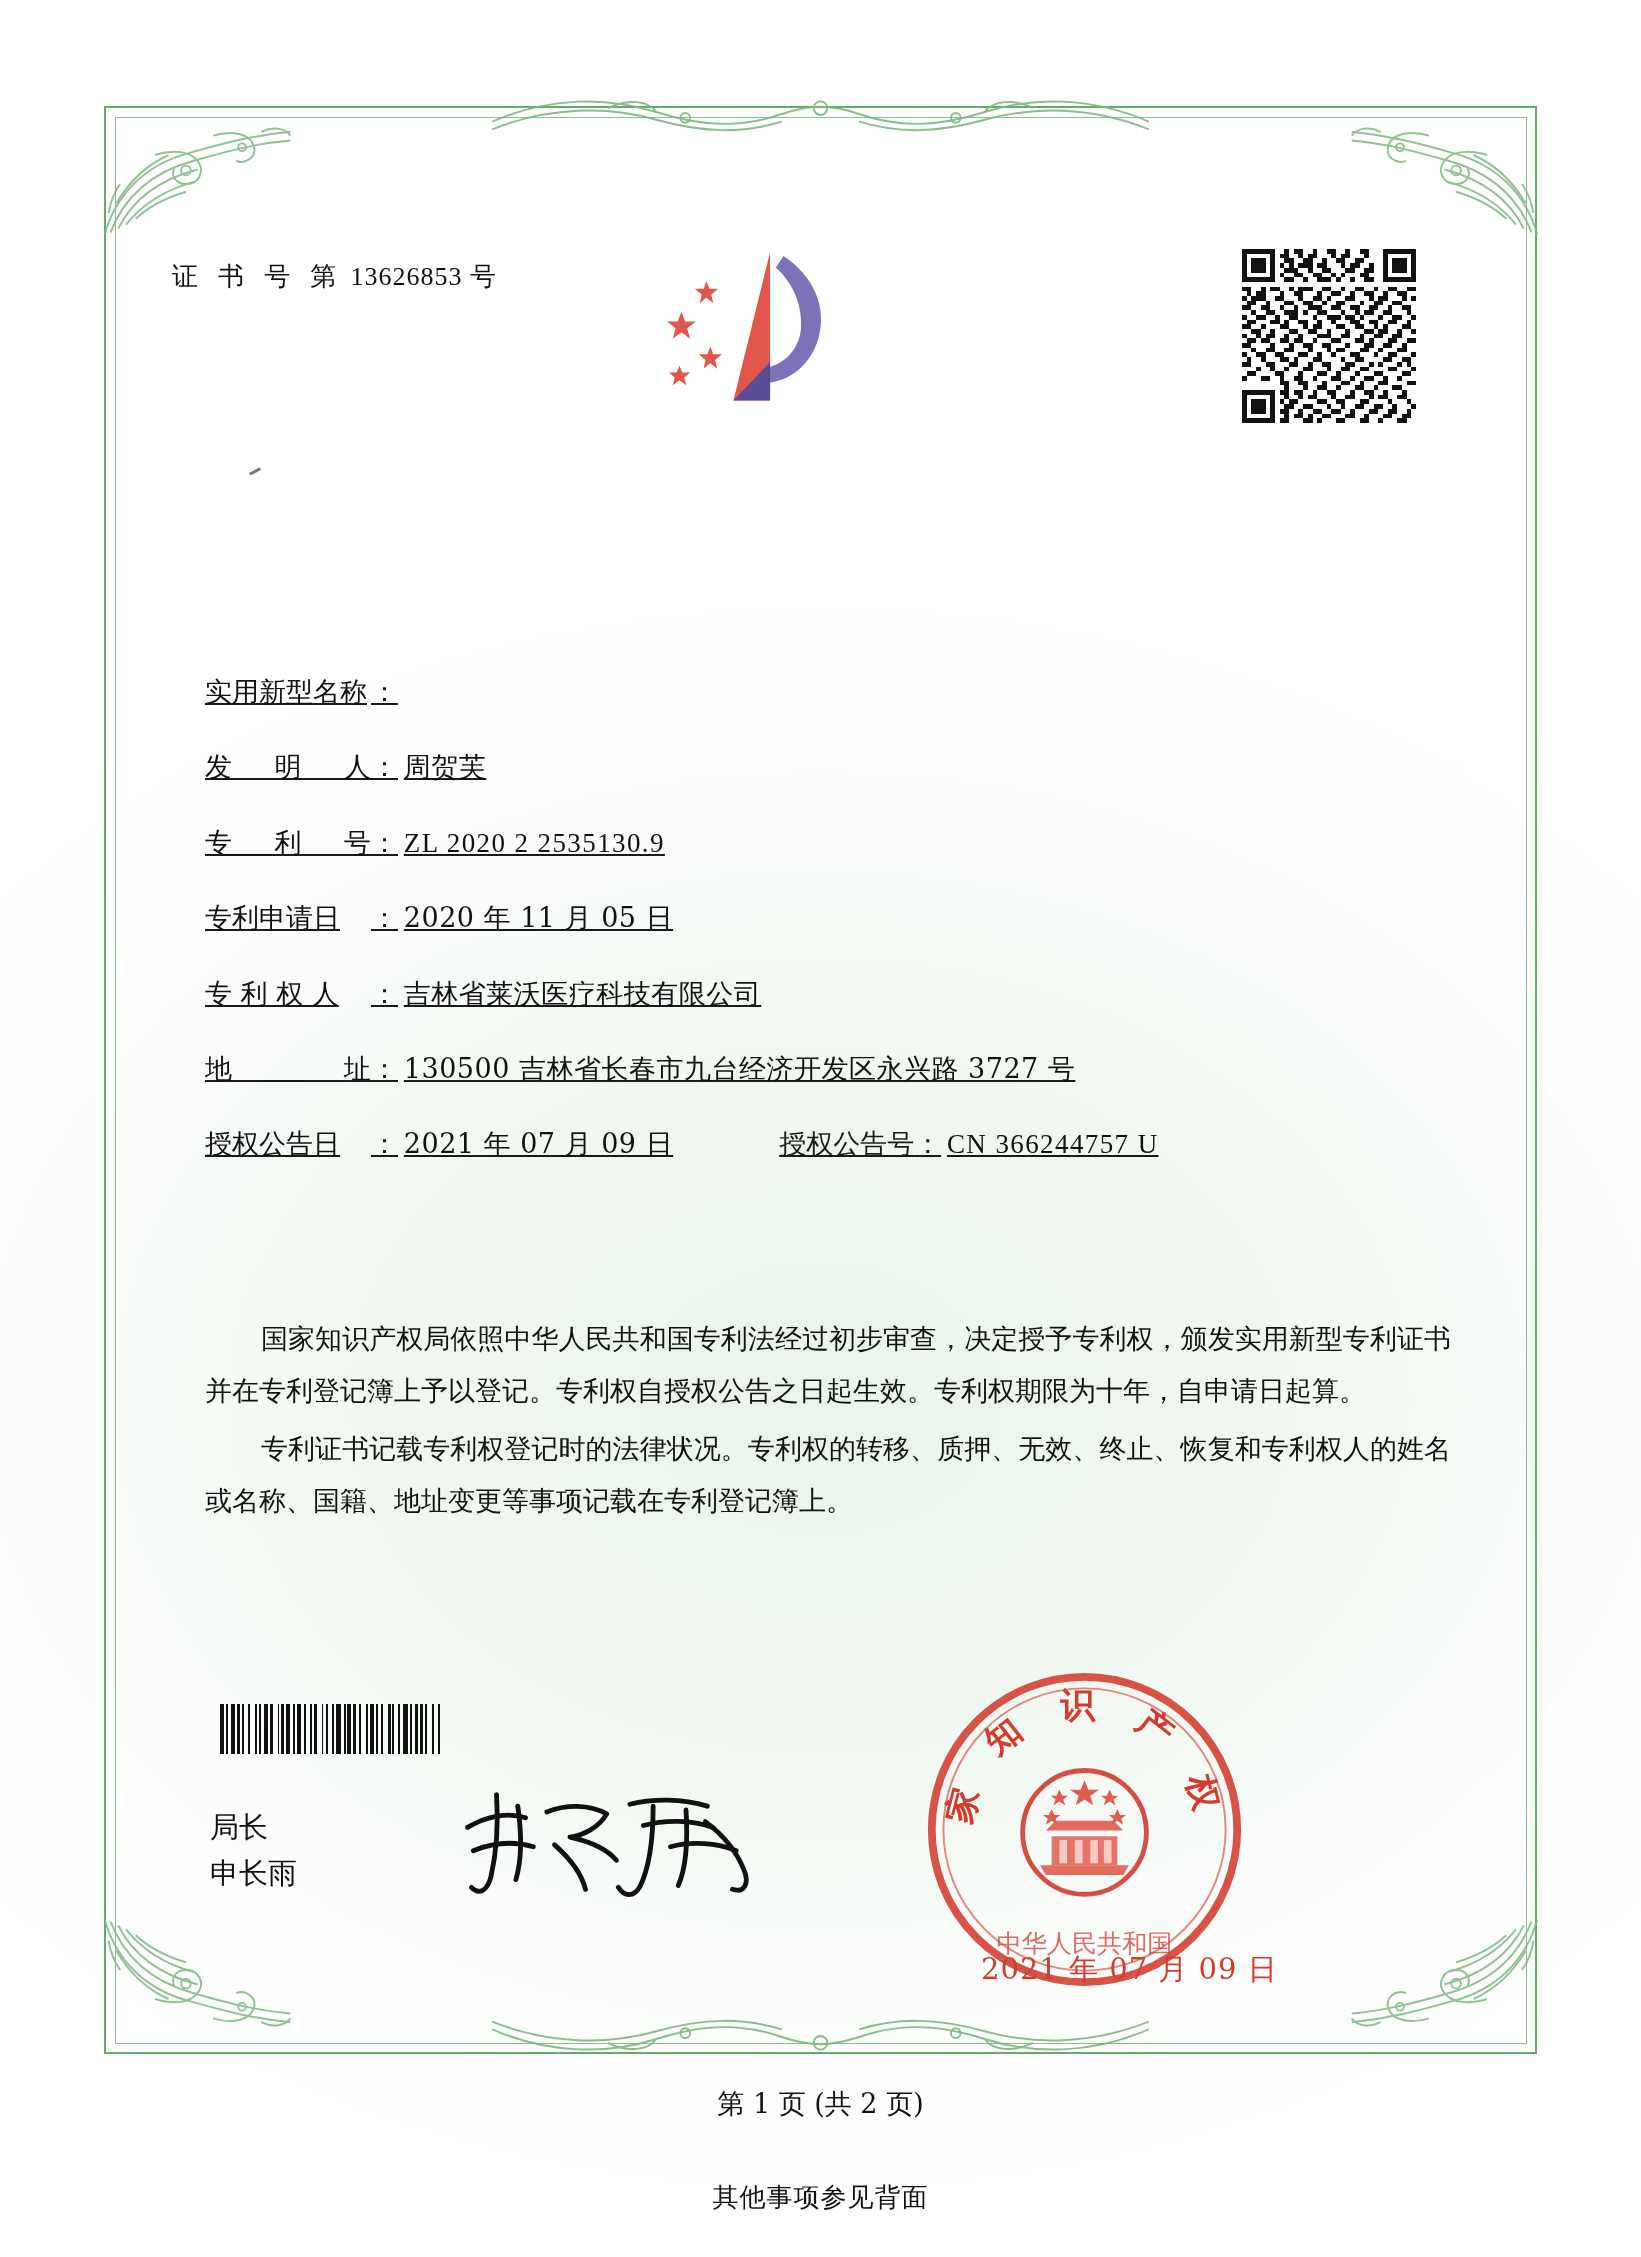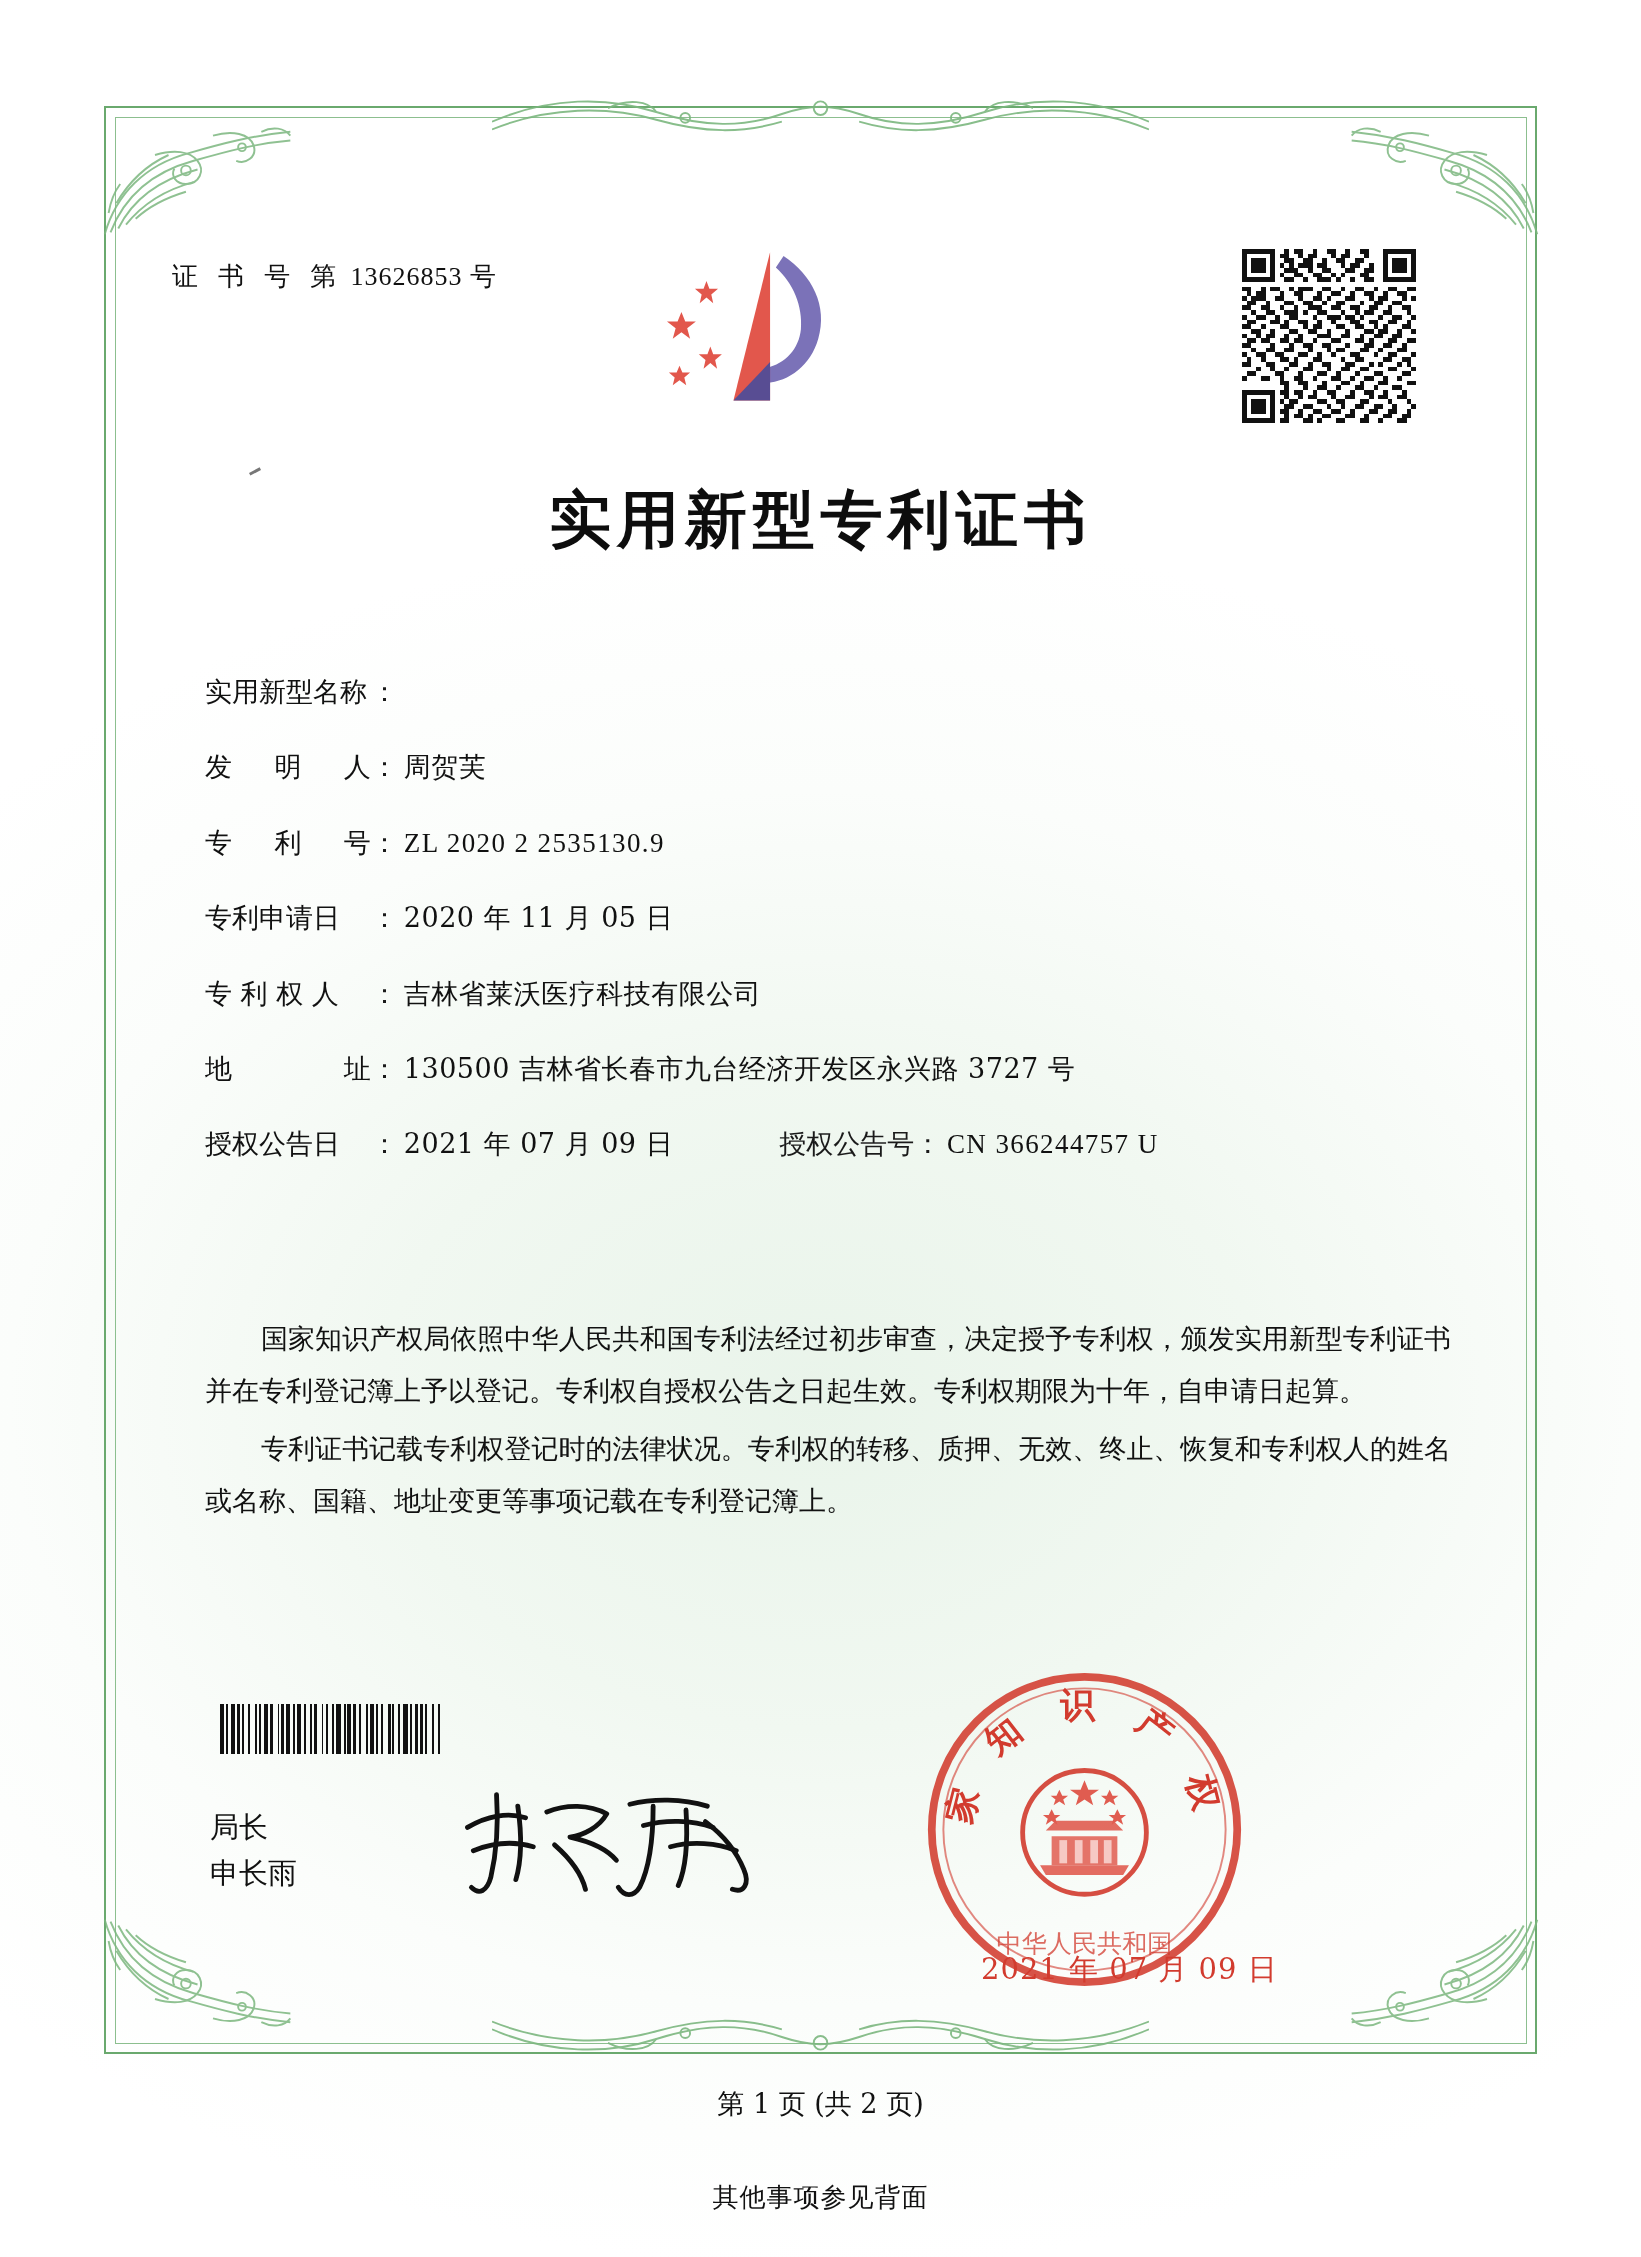--- a/index.html
+++ b/index.html
@@ -112,20 +112,21 @@
     width: 11.6px; height: 2.9px;
     background: #777;
     transform: rotate(-28deg);
   }
 
   
   .fields {
     position: absolute;
     left: 205px; top: 676px;
     width: 1246px;
+    text-decoration: underline;
   }
   .frow {
     display: flex;
     align-items: baseline;
     margin-bottom: 43px;
     font-size: 27px;
     line-height: 1.2;
   }
   .flabel {
     width: 166px;
@@ -677,21 +678,20 @@
         <rect x="16" y="36" width="1" height="1"></rect>
         <rect x="20" y="36" width="2" height="1"></rect>
         <rect x="25" y="36" width="2" height="1"></rect>
         <rect x="29" y="36" width="1" height="1"></rect>
         <rect x="33" y="36" width="2" height="1"></rect>
     </g>
   </svg>
 
   <div class="tick"></div>
 
-  <div class="title">实用新型专利证书</div>
 
   <div class="fields">
 
     <div class="frow">
       <span class="flabel">实用新型名称</span>
       <span class="fcolon">：</span>
     </div>
 
     <div class="frow">
       <span class="flabel s4">发　明　人</span>

